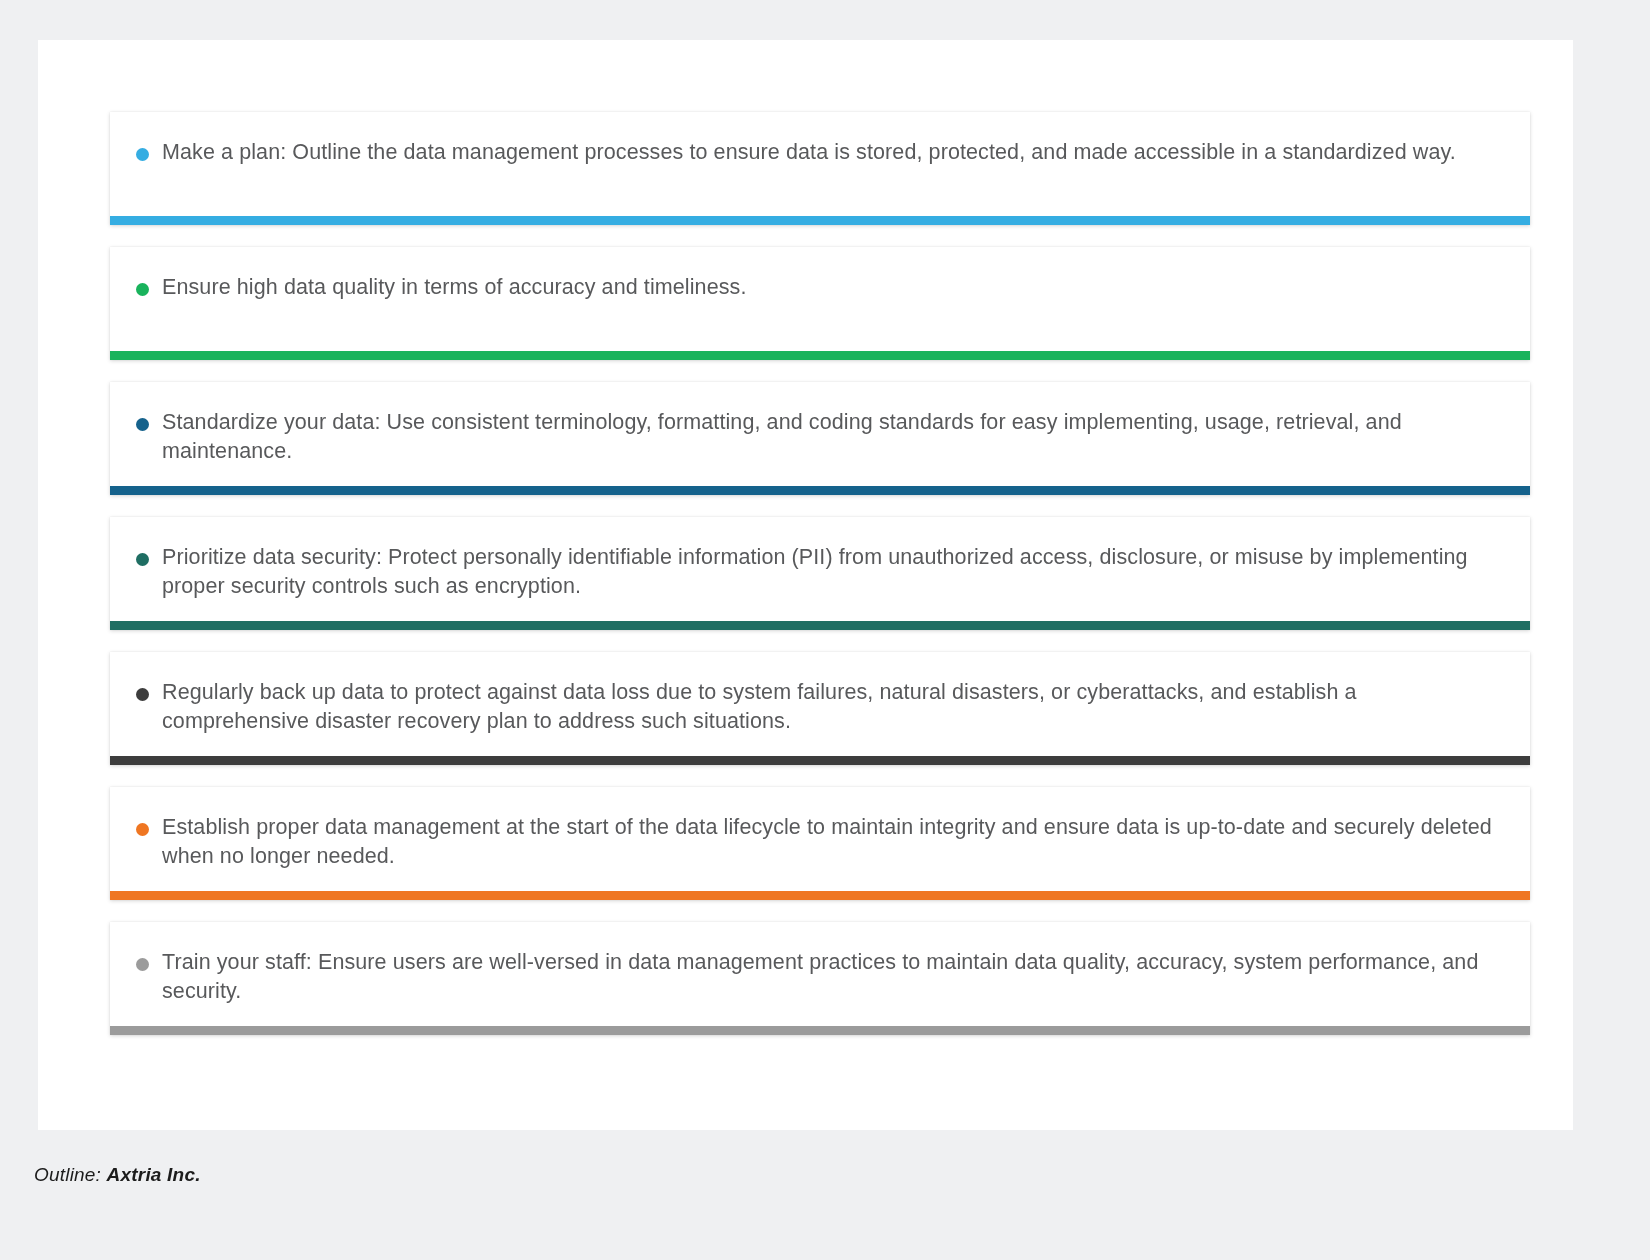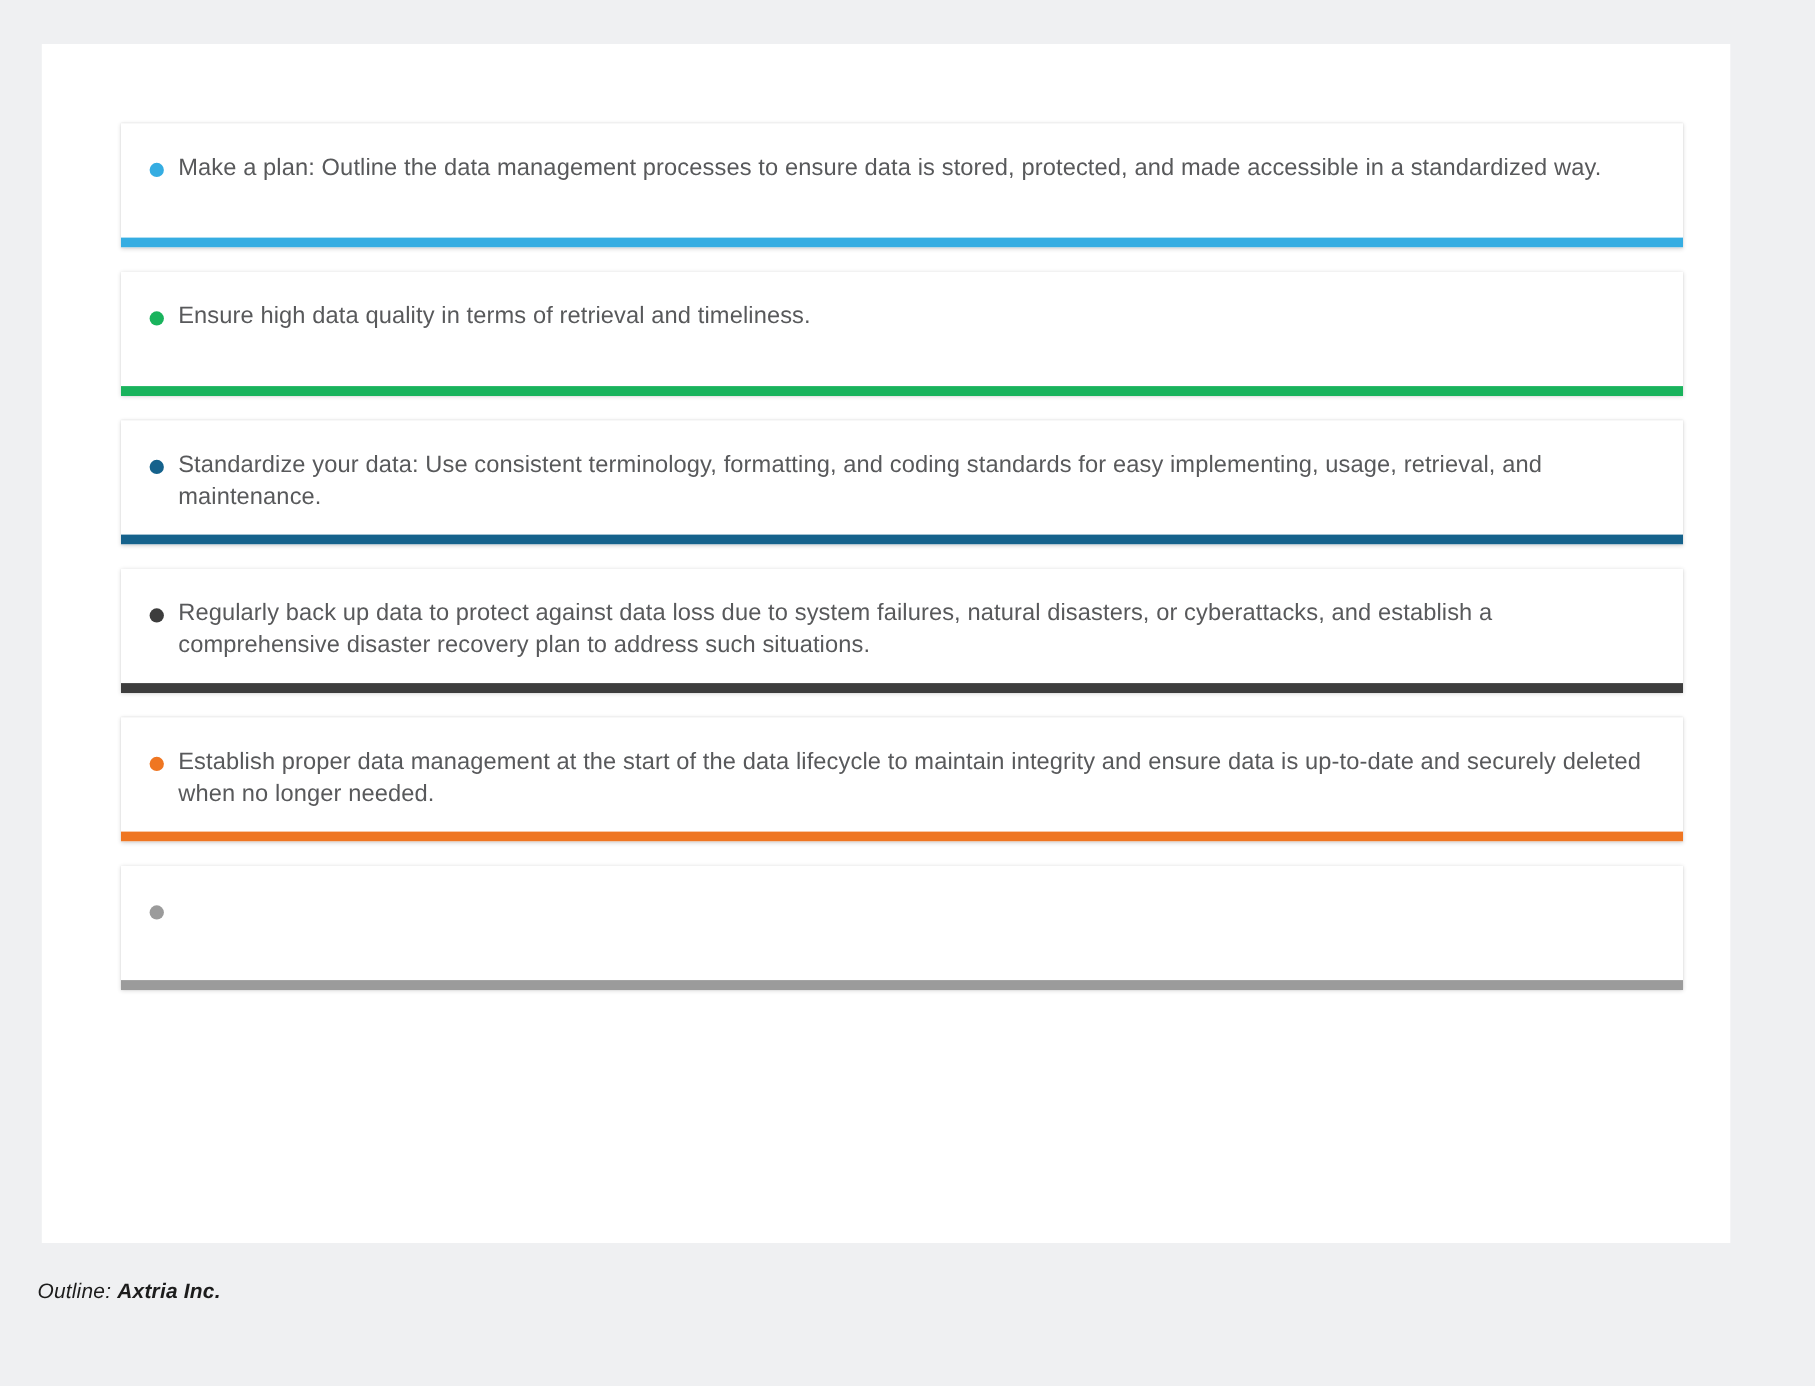--- a/index.html
+++ b/index.html
@@ -113,48 +113,56 @@
         <div class="card h2">
           <div class="card-body">
             <span class="bullet-dot" style="background: rgb(53, 173, 226);"></span>
             <span class="card-text">Make a plan: Outline the data management processes to ensure data is stored, protected, and made accessible in a standardized way.</span>
           </div>
           <div class="accent-bar" style="background: rgb(53, 173, 226);"></div>
         </div>
         <div class="card h1">
           <div class="card-body">
             <span class="bullet-dot" style="background: rgb(25, 179, 92);"></span>
-            <span class="card-text">Ensure high data quality in terms of retrieval and timeliness.</span>
+            <span class="card-text">Ensure high data quality in terms of accuracy and timeliness.</span>
           </div>
           <div class="accent-bar" style="background: rgb(25, 179, 92);"></div>
         </div>
         <div class="card h2">
           <div class="card-body">
             <span class="bullet-dot" style="background: rgb(21, 98, 140);"></span>
             <span class="card-text">Standardize your data: Use consistent terminology, formatting, and coding standards for easy implementing, usage, retrieval, and maintenance.</span>
           </div>
           <div class="accent-bar" style="background: rgb(21, 98, 140);"></div>
+        </div>
+        <div class="card h2">
+          <div class="card-body">
+            <span class="bullet-dot" style="background: rgb(31, 110, 99);"></span>
+            <span class="card-text">Prioritize data security: Protect personally identifiable information (PII) from unauthorized access, disclosure, or misuse by implementing proper security controls such as encryption.</span>
+          </div>
+          <div class="accent-bar" style="background: rgb(31, 110, 99);"></div>
         </div>
         <div class="card h2">
           <div class="card-body">
             <span class="bullet-dot" style="background: rgb(61, 61, 61);"></span>
             <span class="card-text">Regularly back up data to protect against data loss due to system failures, natural disasters, or cyberattacks, and establish a comprehensive disaster recovery plan to address such situations.</span>
           </div>
           <div class="accent-bar" style="background: rgb(61, 61, 61);"></div>
         </div>
         <div class="card h2">
           <div class="card-body">
             <span class="bullet-dot" style="background: rgb(239, 118, 34);"></span>
             <span class="card-text">Establish proper data management at the start of the data lifecycle to maintain integrity and ensure data is up-to-date and securely deleted when no longer needed.</span>
           </div>
           <div class="accent-bar" style="background: rgb(239, 118, 34);"></div>
         </div>
         <div class="card h2">
           <div class="card-body">
             <span class="bullet-dot" style="background: rgb(155, 155, 155);"></span>
+            <span class="card-text">Train your staff: Ensure users are well-versed in data management practices to maintain data quality, accuracy, system performance, and security.</span>
           </div>
           <div class="accent-bar" style="background: rgb(155, 155, 155);"></div>
         </div>
       </div>
   </div>
 
   <div class="source">
     <span>Outline:</span>
     <b>Axtria Inc.</b>
   </div>

